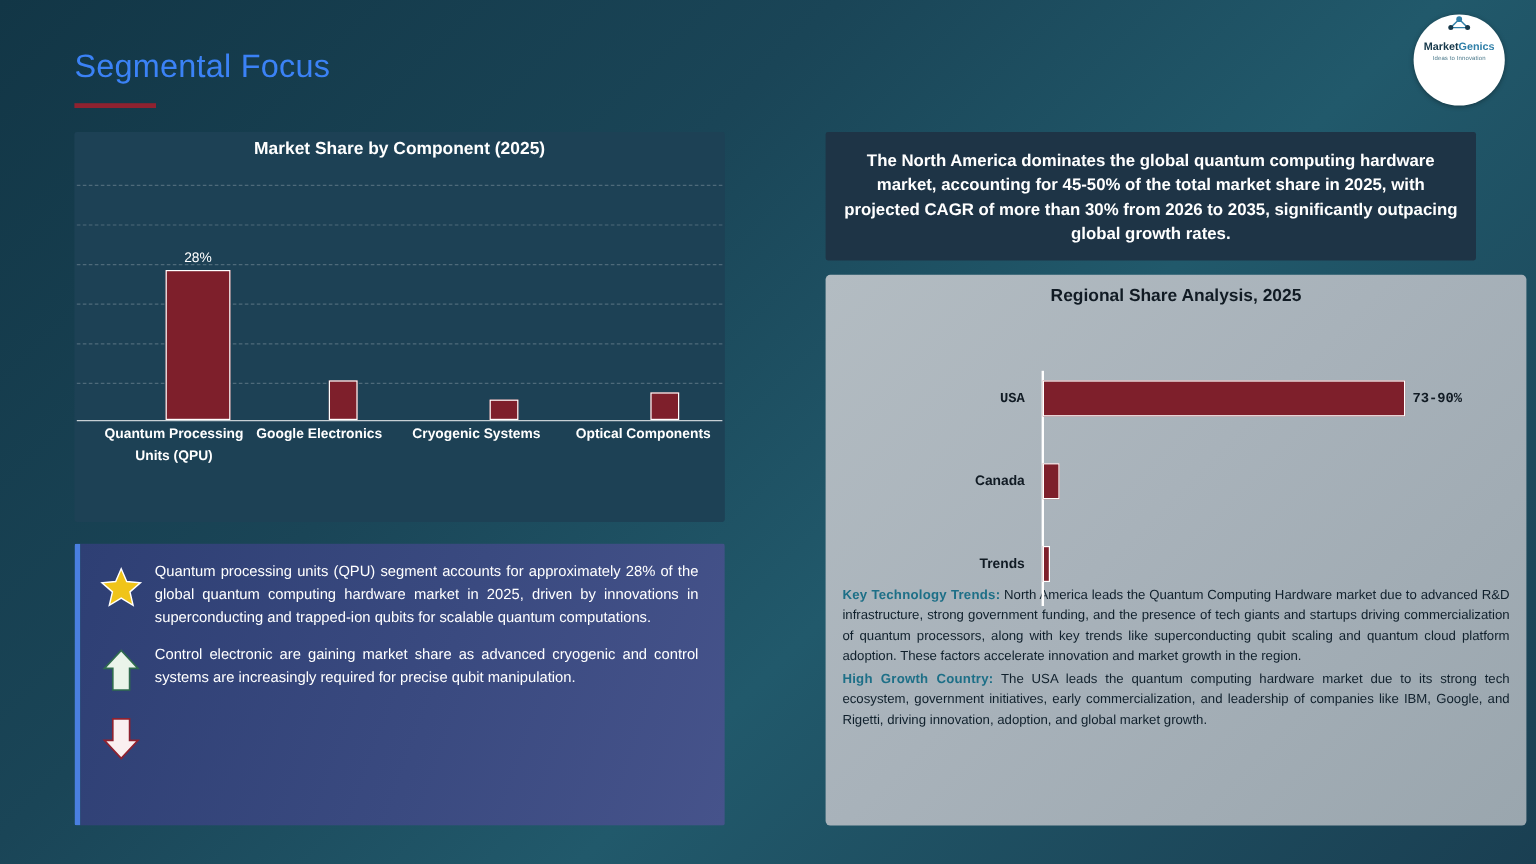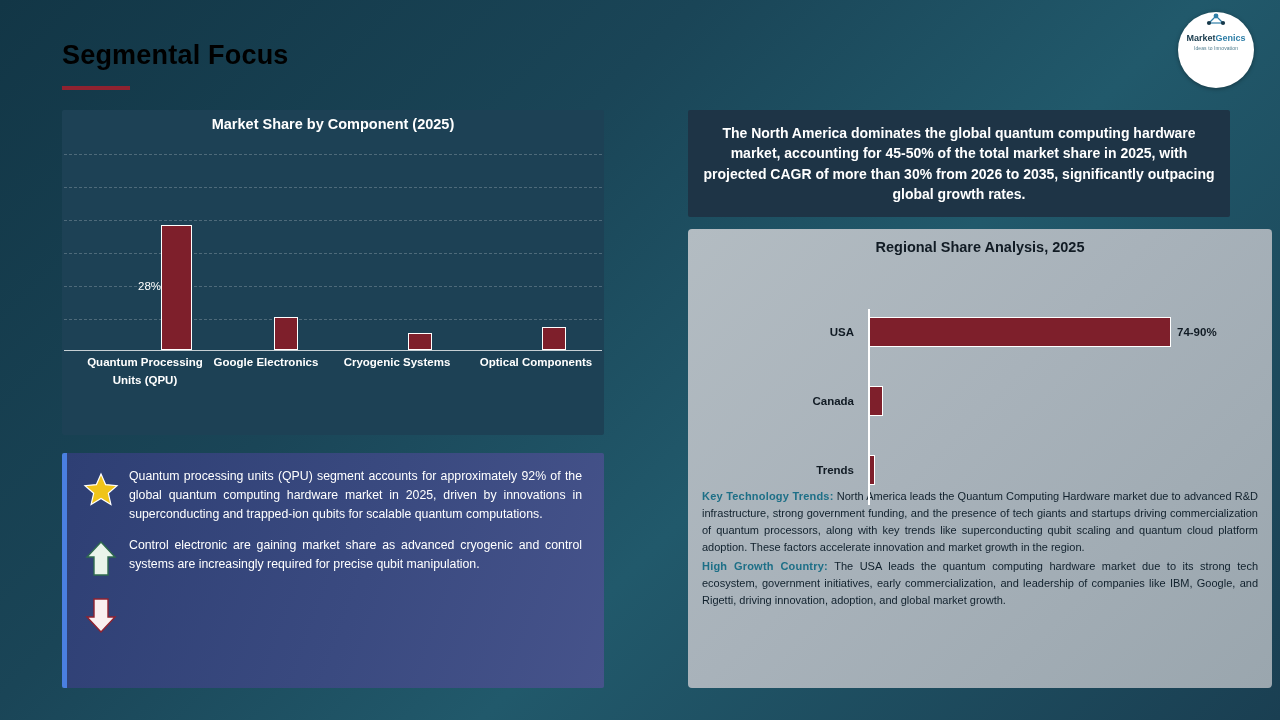--- a/index.html
+++ b/index.html
@@ -11,22 +11,22 @@
   body {
     background: linear-gradient(135deg, #123646 0%, #1a4557 35%, #21596b 60%, #1a3f52 100%);
     position: relative;
   }
 
   
   #page-title {
     position: absolute;
     left: 62px; top: 40px;
     font-size: 27px;
-    font-weight: bold;
-    color: #000000;
+    font-weight: normal;
+    color: #3b82f6;
     letter-spacing: .2px;
   }
   #title-underline {
     position: absolute;
     left: 62px; top: 86px;
     width: 68px; height: 4px;
     background: #8f2230;
   }
   #logo-badge {
     position: absolute;
@@ -73,21 +73,21 @@
     border-top: 1px dashed rgba(255,255,255,.22);
   }
   #axis-line {
     position: absolute;
     left: 2px; right: 2px; bottom: 0;
     border-top: 1.5px solid rgba(255,255,255,.75);
   }
   .bar-col {
     position: absolute;
     bottom: 1px;
-    display: flex; align-items: center; padding-left: 40px;
+    display: flex; flex-direction: column; align-items: center; padding-left: 40px;
   }
   .bar-rect {
     background: #7e1f2b;
     border: 1px solid #ffffff;
     width: 100%;
   }
   .bar-value {
     color: #ffffff;
     font-size: 11.5px;
     margin-bottom: 4px;
@@ -264,21 +264,21 @@
 </div>
 
 <div id="insights-box">
 
   <div class="insight-row">
     <span class="insight-icon">
       <svg width="38" height="38" viewBox="0 0 38 38">
         <polygon points="19,3 23.6,13.6 35,14.6 26.3,22.2 28.9,33.4 19,27.4 9.1,33.4 11.7,22.2 3,14.6 14.4,13.6" fill="#f0c419" stroke="#ffffff" stroke-width="1.2"></polygon>
       </svg>
     </span>
-    <span class="insight-text">Quantum processing units (QPU) segment accounts for approximately 92% of the global quantum computing hardware market in 2025, driven by innovations in superconducting and trapped-ion qubits for scalable quantum computations.</span>
+    <span class="insight-text">Quantum processing units (QPU) segment accounts for approximately 28% of the global quantum computing hardware market in 2025, driven by innovations in superconducting and trapped-ion qubits for scalable quantum computations.</span>
   </div>
 
   <div class="insight-row" style="padding-top:12px;">
     <span class="insight-icon">
       <svg width="34" height="38" viewBox="0 0 34 38">
         <polygon points="17,2 31,17 24,17 24,35 10,35 10,17 3,17" fill="#eaf4ea" stroke="#2f6b4f" stroke-width="1.4"></polygon>
       </svg>
     </span>
     <span class="insight-text">Control electronic are gaining market share as advanced cryogenic and control systems are increasingly required for precise qubit manipulation.</span>
   </div>
@@ -296,24 +296,24 @@
 <div id="callout">
   <p>The North America dominates the global quantum computing hardware market, accounting for 45-50% of the total market share in 2025, with projected CAGR of more than 30% from 2026 to 2035, significantly outpacing global growth rates.</p>
 </div>
 
 <div id="right-panel">
   <div class="panel-title">Regional Share Analysis, 2025</div>
 
   <div id="hbar-plot">
     <div id="hbar-axis"></div>
 
-    <div class="hbar-row" style="top:48px;">
+    <div class="hbar-row" style="top:48px;font-family:Liberation Mono, monospace;">
       <span class="hbar-label">USA</span>
       <div class="hbar-rect" style="width:302px;"></div>
-      <span class="hbar-value">74-90%</span>
+      <span class="hbar-value">73-90%</span>
     </div>
 
     <div class="hbar-row" style="top:117px;">
       <span class="hbar-label">Canada</span>
       <div class="hbar-rect" style="width:14px;"></div>
     </div>
 
     <div class="hbar-row" style="top:186px;">
       <span class="hbar-label">Trends</span>
       <div class="hbar-rect" style="width:6px;"></div>

